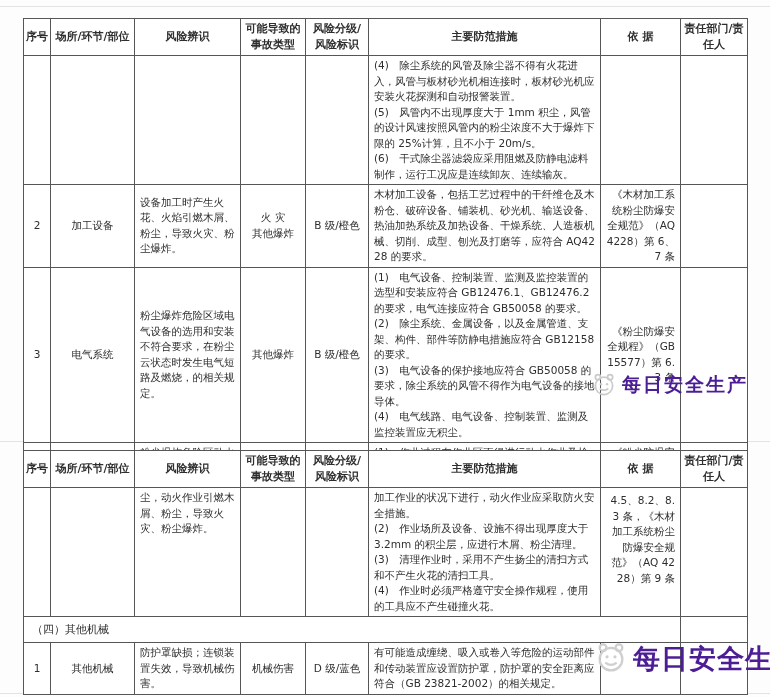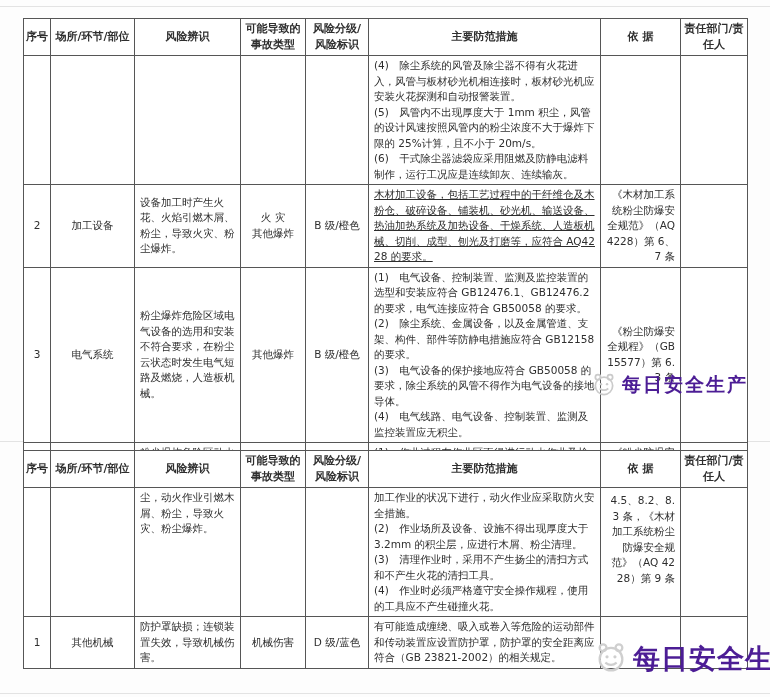--- a/index.html
+++ b/index.html
@@ -74,28 +74,28 @@
       <td class="basis"></td>
       <td></td>
     </tr>
     <tr style="height:81px;">
       <td class="c">2</td>
       <td class="c">加工设备</td>
       <td class="risktext">设备加工时产生火花、火焰引燃木屑、粉尘，导致火灾、粉尘爆炸。</td>
       <td class="c pre">火 灾
 其他爆炸</td>
       <td class="c">B 级/橙色</td>
-      <td class="measures" style="vertical-align:middle;text-decoration:underline;">木材加工设备，包括工艺过程中的干纤维仓及木粉仓、破碎设备、铺装机、砂光机、输送设备、热油加热系统及加热设备、干燥系统、人造板机械、切削、成型、刨光及打磨等，应符合 AQ4228 的要求。</td>
+      <td class="measures" style="vertical-align:middle;">木材加工设备，包括工艺过程中的干纤维仓及木粉仓、破碎设备、铺装机、砂光机、输送设备、热油加热系统及加热设备、干燥系统、人造板机械、切削、成型、刨光及打磨等，应符合 AQ4228 的要求。</td>
       <td class="basis">《木材加工系统粉尘防爆安全规范》（AQ4228）第 6、7 条</td>
       <td></td>
     </tr>
     <tr style="height:146px;">
       <td class="c">3</td>
       <td class="c">电气系统</td>
-      <td class="risktext">粉尘爆炸危险区域电气设备的选用和安装不符合要求，在粉尘云状态时发生电气短路及燃烧，人造板机械。</td>
+      <td class="risktext">粉尘爆炸危险区域电气设备的选用和安装不符合要求，在粉尘云状态时发生电气短路及燃烧，的相关规定。</td>
       <td class="c pre">其他爆炸</td>
       <td class="c">B 级/橙色</td>
       <td class="measures">(1)　电气设备、控制装置、监测及监控装置的选型和安装应符合 GB12476.1、GB12476.2 的要求，电气连接应符合 GB50058 的要求。
 (2)　除尘系统、金属设备，以及金属管道、支架、构件、部件等防静电措施应符合 GB12158 的要求。
 (3)　电气设备的保护接地应符合 GB50058 的要求，除尘系统的风管不得作为电气设备的接地导体。
 (4)　电气线路、电气设备、控制装置、监测及监控装置应无积尘。</td>
       <td class="basis">《粉尘防爆安全规程》（GB 15577）第 6.3 条</td>
       <td></td>
     </tr>
     <tr style="height:34px;">
@@ -140,20 +140,24 @@
       <td class="risktext" style="vertical-align:top;margin-top:32px;">尘，动火作业引燃木屑、粉尘，导致火灾、粉尘爆炸。</td>
       <td class="c pre"></td>
       <td class="c"></td>
       <td class="measures">加工作业的状况下进行，动火作业应采取防火安全措施。
 (2)　作业场所及设备、设施不得出现厚度大于 3.2mm 的积尘层，应进行木屑、粉尘清理。
 (3)　清理作业时，采用不产生扬尘的清扫方式和不产生火花的清扫工具。
 (4)　作业时必须严格遵守安全操作规程，使用的工具应不产生碰撞火花。</td>
       <td class="basis" style="vertical-align:top;padding-top:5px;">4.5、8.2、8.3 条，《木材加工系统粉尘防爆安全规范》（AQ 4228）第 9 条</td>
       <td></td>
     </tr>
+    <tr class="sectionrow" style="height:26px;">
+      <td colspan="7">（四）其他机械</td>
+      <td></td>
+    </tr>
     <tr style="height:48px;">
       <td class="c">1</td>
       <td class="c">其他机械</td>
       <td class="risktext">防护罩缺损；连锁装置失效，导致机械伤害。</td>
       <td class="c pre">机械伤害</td>
       <td class="c">D 级/蓝色</td>
       <td class="measures">有可能造成缠绕、吸入或卷入等危险的运动部件和传动装置应设置防护罩，防护罩的安全距离应符合（GB 23821-2002）的相关规定。</td>
       <td class="basis"></td>
       <td></td>
     </tr>

